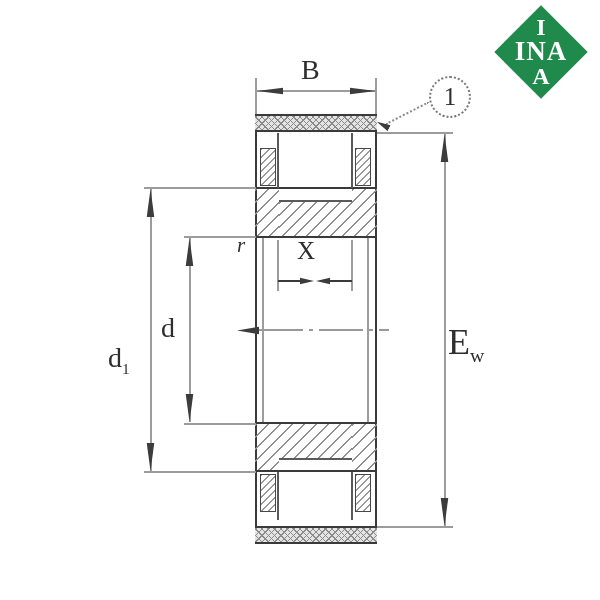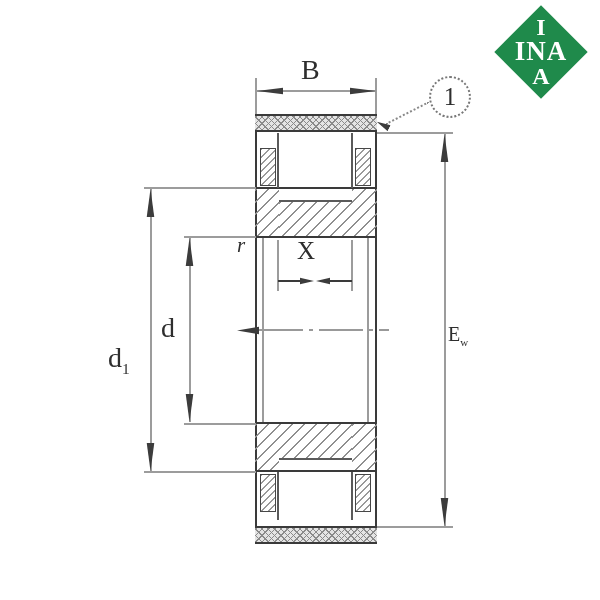--- a/index.html
+++ b/index.html
@@ -104,21 +104,21 @@
   <div class="dl" style="left:189px;top:238px;width:1.5px;height:184px;"></div>
   <div class="ar ar-up" style="left:185px;top:238px;width:9px;height:28px;"></div>
   <div class="ar ar-down" style="left:185px;top:394px;width:9px;height:28px;"></div>
   <span class="lab" style="left:161px;top:314px;font-size:28px;">d</span>
 
   <div class="dl" style="left:377px;top:132px;width:76px;height:1.5px;"></div>
   <div class="dl" style="left:377px;top:526px;width:76px;height:1.5px;"></div>
   <div class="dl" style="left:444px;top:134px;width:1.5px;height:392px;"></div>
   <div class="ar ar-up" style="left:440px;top:134px;width:9px;height:28px;"></div>
   <div class="ar ar-down" style="left:440px;top:498px;width:9px;height:28px;"></div>
-  <span class="lab" style="left:448px;top:324px;font-size:20px;"><span>E</span><sub>w</sub></span>
+  <span class="lab" style="left:448px;top:324px;font-size:36px;"><span>E</span><sub>w</sub></span>
 
   <div class="dl" style="left:277px;top:240px;width:1.5px;height:51px;"></div>
   <div class="dl" style="left:351px;top:240px;width:1.5px;height:51px;"></div>
   <div class="l" style="left:278px;top:280px;width:26px;height:2px;"></div>
   <div class="ar ar-right" style="left:300px;top:277px;width:14px;height:8px;"></div>
   <div class="ar ar-left" style="left:316px;top:277px;width:14px;height:8px;"></div>
   <div class="l" style="left:326px;top:280px;width:26px;height:2px;"></div>
   <span class="lab" style="left:297px;top:238px;font-size:25px;">X</span>
 
   <span class="lab" style="left:237px;top:235px;font-size:21px;font-style:italic;">r</span>

